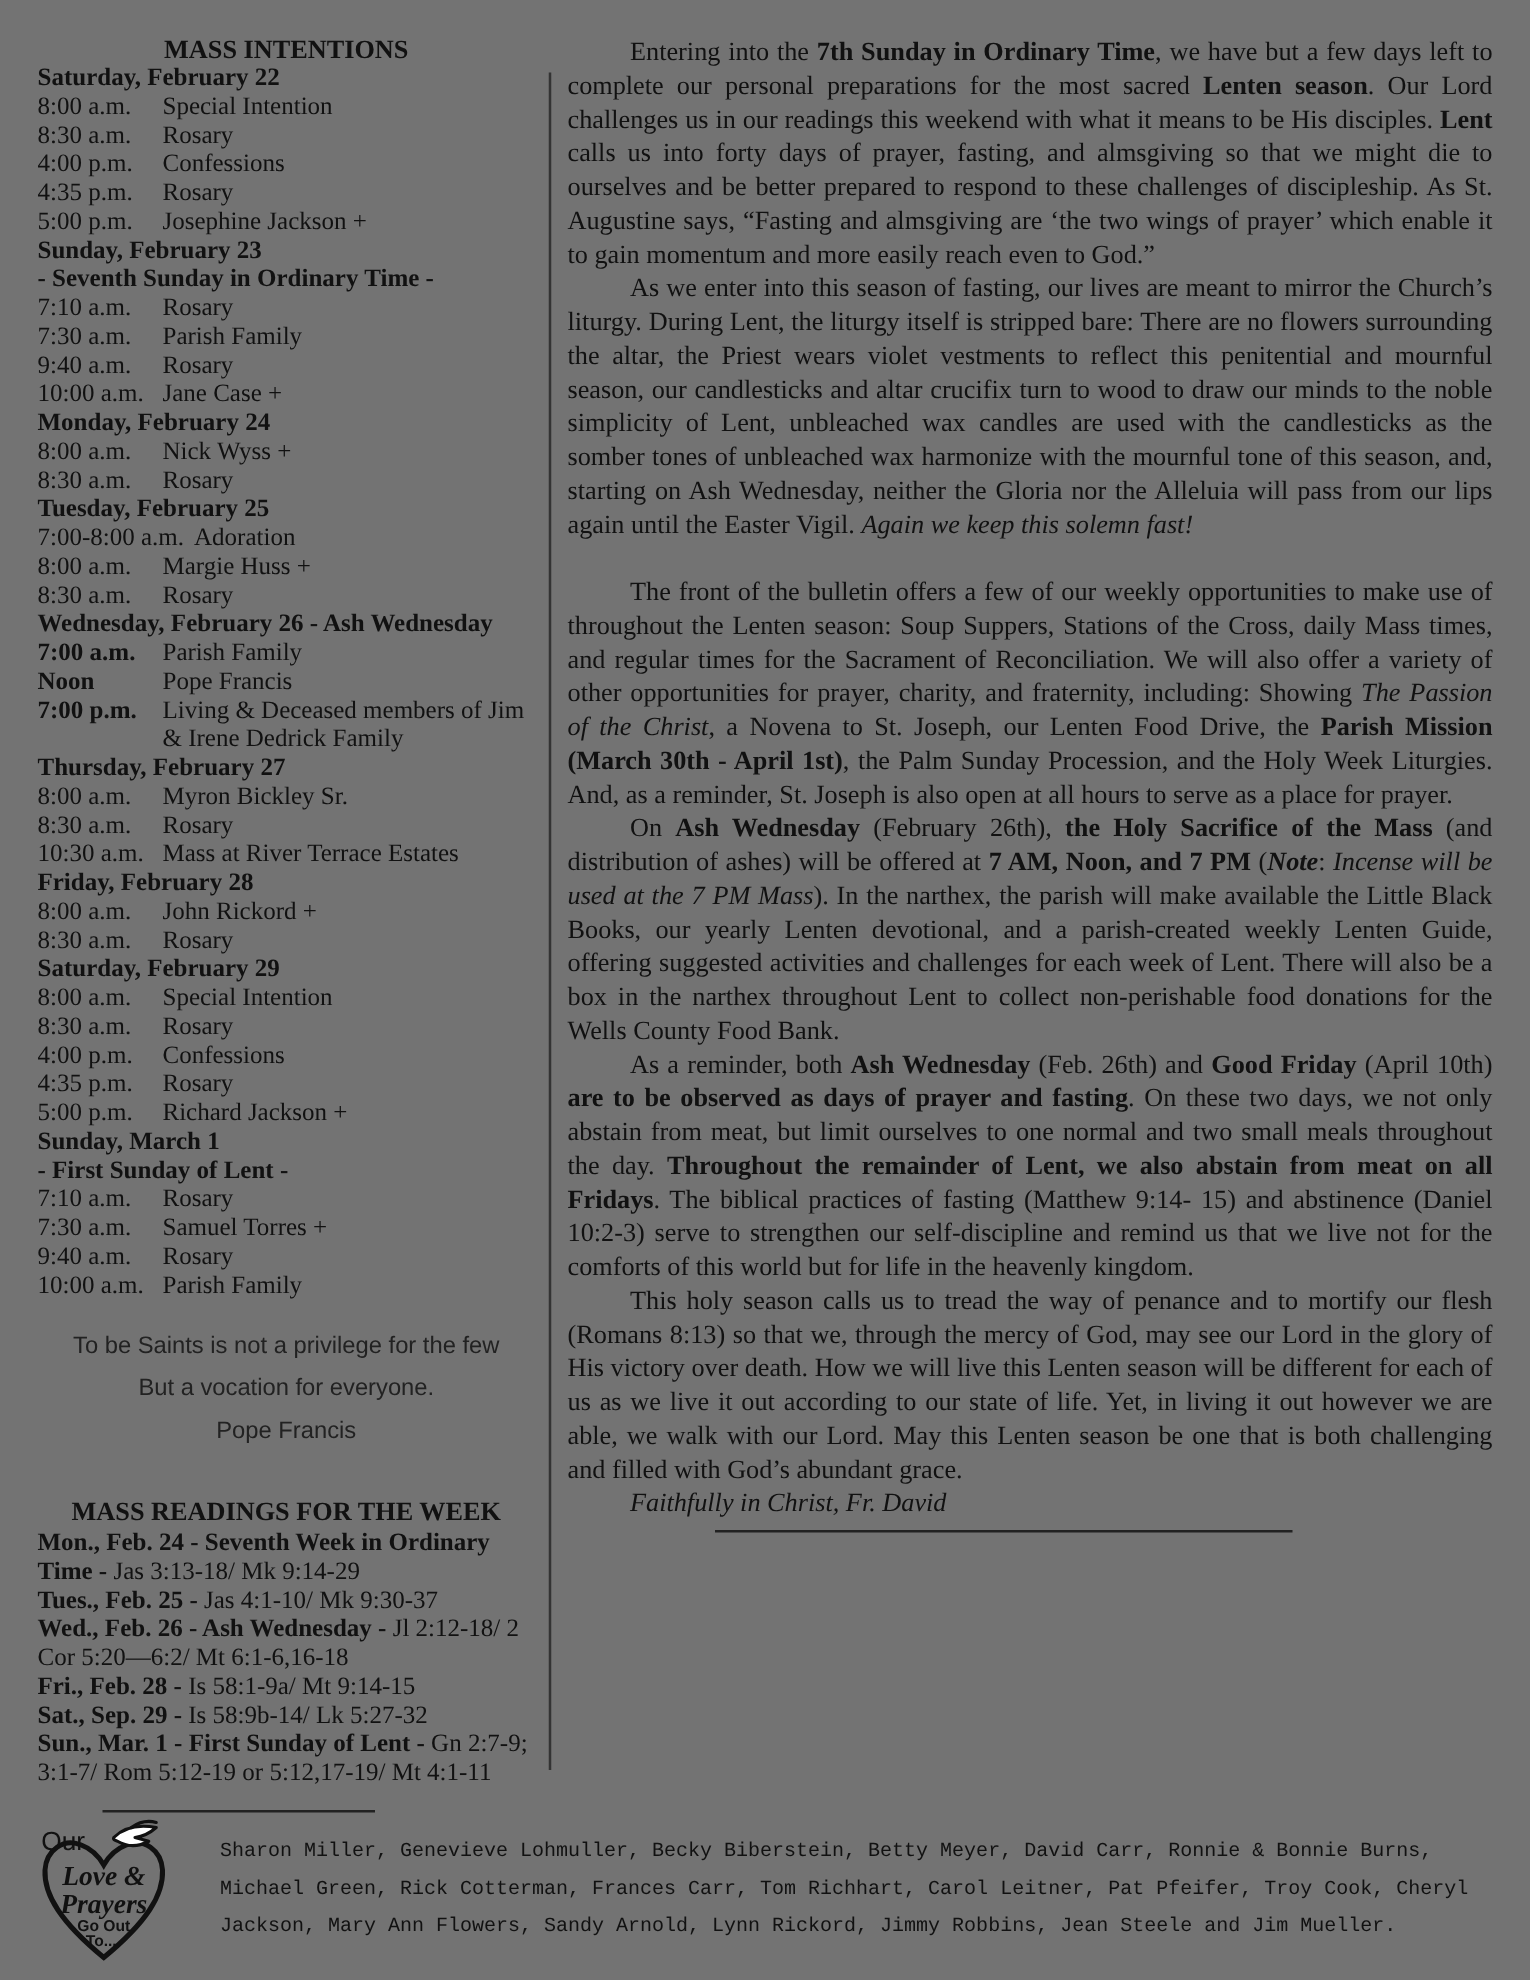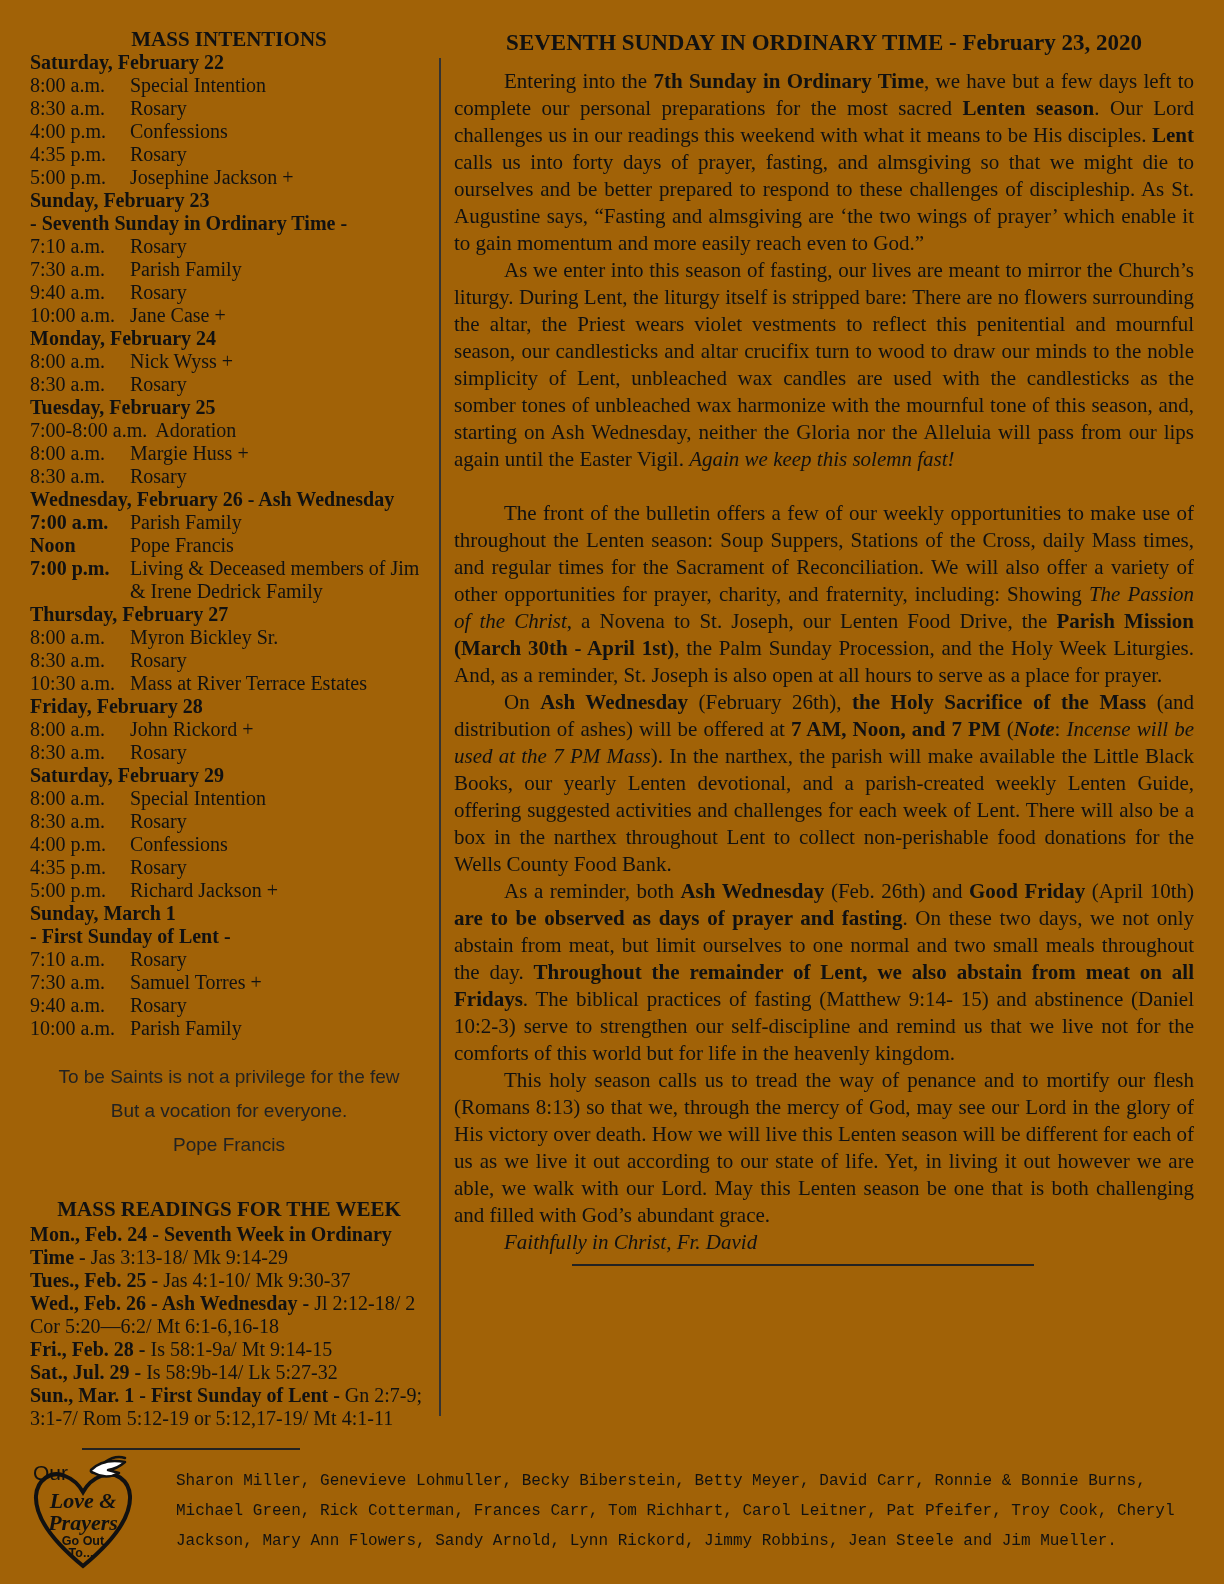--- a/index.html
+++ b/index.html
@@ -1,20 +1,20 @@
 <!DOCTYPE html>
 <html><head>
 <meta charset="utf-8">
 <style>
   html,body{margin:0;padding:0;background:#e8e8e8;}
   .page{
     position:relative;
     width:1224px;height:1584px;
     margin:0 auto;
-    background:#a16207;
+    background:#737373;
     color:#111;
     box-sizing:border-box;
     padding:28px 30px 0 30px;
     overflow:hidden;
     font-family:"Liberation Serif", serif;
   }
   .columns{display:flex;align-items:stretch;}
   .left-col{flex:0 0 398px;width:398px;}
   .divider{flex:0 0 2px;width:2px;background:#333;margin:30px 13px 34px 11px;}
   .right-col{flex:1 1 auto;min-width:0;}
@@ -225,31 +225,30 @@
           <div>But a vocation for everyone.</div>
           <div>Pope Francis</div>
         </div>
 
       <h2 class="col-title">MASS READINGS FOR THE WEEK</h2>
       <div class="readings">
           <p><span class="lbl">Mon., Feb. 24 - Seventh Week in Ordinary Time - </span><span>Jas 3:13-18/ Mk 9:14-29</span></p>
           <p><span class="lbl">Tues., Feb. 25 - </span><span>Jas 4:1-10/ Mk 9:30-37</span></p>
           <p><span class="lbl">Wed., Feb. 26 - Ash Wednesday - </span><span>Jl 2:12-18/ 2 Cor 5:20—6:2/ Mt 6:1-6,16-18</span></p>
           <p><span class="lbl">Fri., Feb. 28 - </span><span>Is 58:1-9a/ Mt 9:14-15</span></p>
-          <p><span class="lbl">Sat., Jul. 29 - </span><span>Is 58:9b-14/ Lk 5:27-32</span></p>
+          <p><span class="lbl">Sat., Sep. 29 - </span><span>Is 58:9b-14/ Lk 5:27-32</span></p>
           <p><span class="lbl">Sun., Mar. 1 - First Sunday of Lent - </span><span>Gn 2:7-9; 3:1-7/ Rom 5:12-19 or 5:12,17-19/ Mt 4:1-11</span></p>
         </div>
 
       <div class="left-rule"></div>
     </div>
 
     <div class="divider"></div>
 
     <div class="right-col">
-      <h1 class="article-title">SEVENTH SUNDAY IN ORDINARY TIME - February 23, 2020</h1>
       <div>
           <p class="para"><span>Entering into the </span><span class="b">7th Sunday in Ordinary Time</span><span>, we have but a few days left to complete our personal preparations for the most sacred </span><span class="b">Lenten season</span><span>. Our Lord challenges us in our readings this weekend with what it means to be His disciples. </span><span class="b">Lent</span><span> calls us into forty days of prayer, fasting, and almsgiving so that we might die to ourselves and be better prepared to respond to these challenges of discipleship. As St. Augustine says, “Fasting and almsgiving are ‘the two wings of prayer’ which enable it to gain momentum and more easily reach even to God.”</span></p>
           <p class="para"><span>As we enter into this season of fasting, our lives are meant to mirror the Church’s liturgy. During Lent, the liturgy itself is stripped bare: There are no flowers surrounding the altar, the Priest wears violet vestments to reflect this penitential and mournful season, our candlesticks and altar crucifix turn to wood to draw our minds to the noble simplicity of Lent, unbleached wax candles are used with the candlesticks as the somber tones of unbleached wax harmonize with the mournful tone of this season, and, starting on Ash Wednesday, neither the Gloria nor the Alleluia will pass from our lips again until the Easter Vigil. </span><span class="i">Again we keep this solemn fast!</span></p>
           <p class="para gap"><span>The front of the bulletin offers a few of our weekly opportunities to make use of throughout the Lenten season: Soup Suppers, Stations of the Cross, daily Mass times, and regular times for the Sacrament of Reconciliation. We will also offer a variety of other opportunities for prayer, charity, and fraternity, including: Showing </span><span class="i">The Passion of the Christ</span><span>, a  Novena to St. Joseph, our Lenten Food Drive, the </span><span class="b">Parish Mission (March 30th - April 1st)</span><span>, the Palm Sunday Procession, and the Holy Week Liturgies. And, as a reminder, St. Joseph is also open at all hours to serve as a place for prayer.</span></p>
           <p class="para"><span>On </span><span class="b">Ash Wednesday</span><span> (February 26th), </span><span class="b">the Holy Sacrifice of the Mass</span><span> (and distribution of ashes) will be offered at </span><span class="b">7 AM, Noon, and 7 PM</span><span> (</span><span class="bi">Note</span><span>: </span><span class="i">Incense will be used at the 7 PM Mass</span><span>). In the narthex, the parish will make available the Little Black Books, our yearly Lenten devotional, and a parish-created weekly Lenten Guide, offering suggested activities and challenges for each week of Lent. There will also be a box in the narthex throughout Lent to collect non-perishable food donations for the Wells County Food Bank.</span></p>
           <p class="para"><span>As a reminder, both </span><span class="b">Ash Wednesday</span><span> (Feb. 26th) and </span><span class="b">Good Friday</span><span> (April 10th) </span><span class="b">are to be observed as days of prayer and fasting</span><span>. On these two days, we not only abstain from meat, but limit ourselves to one normal and two small meals throughout the day. </span><span class="b">Throughout the remainder of Lent, we also abstain from meat on all Fridays</span><span>. The biblical practices of fasting (Matthew 9:14- 15) and abstinence (Daniel 10:2-3) serve to strengthen our self-discipline and remind us that we live not for the comforts of this world but for life in the heavenly kingdom.</span></p>
           <p class="para"><span>This holy season calls us to tread the way of penance and to mortify our flesh (Romans 8:13) so that we, through the mercy of God, may see our Lord in the glory of His victory over death. How we will live this Lenten season will be different for each of us as we live it out according to our state of life. Yet, in living it out however we are able, we walk with our Lord. May this Lenten season be one that is both challenging and filled with God’s abundant grace.</span></p>
           <p class="para sig"><span>Faithfully in Christ, Fr. David</span></p>
         </div>
       <div class="sig-rule"></div>

